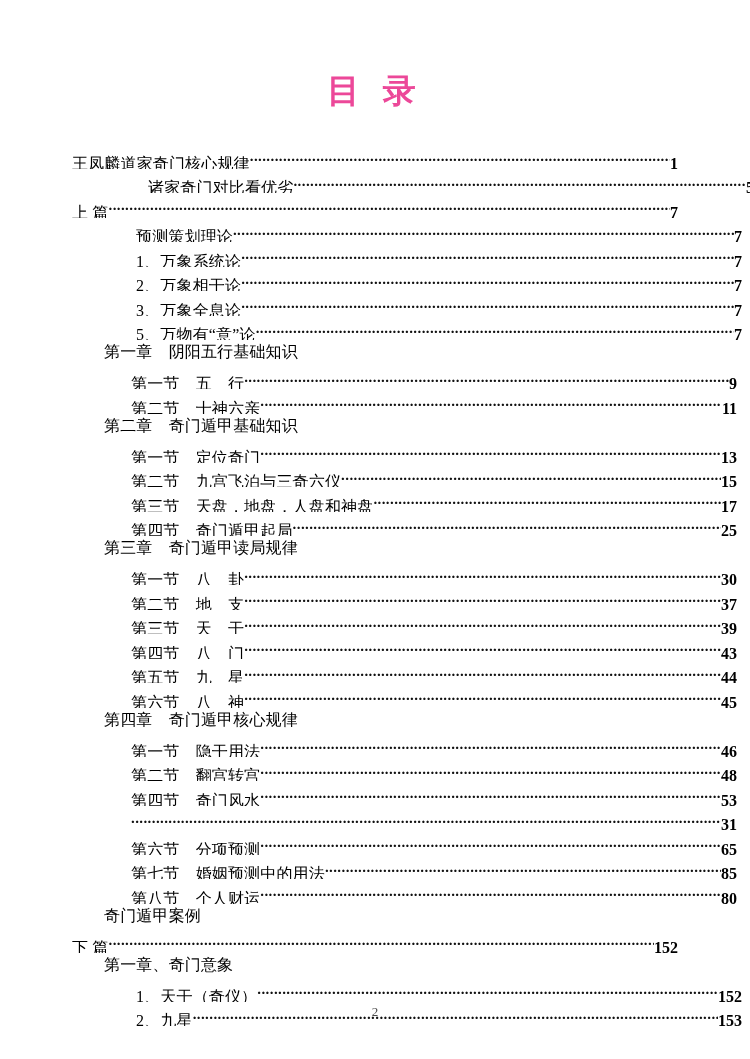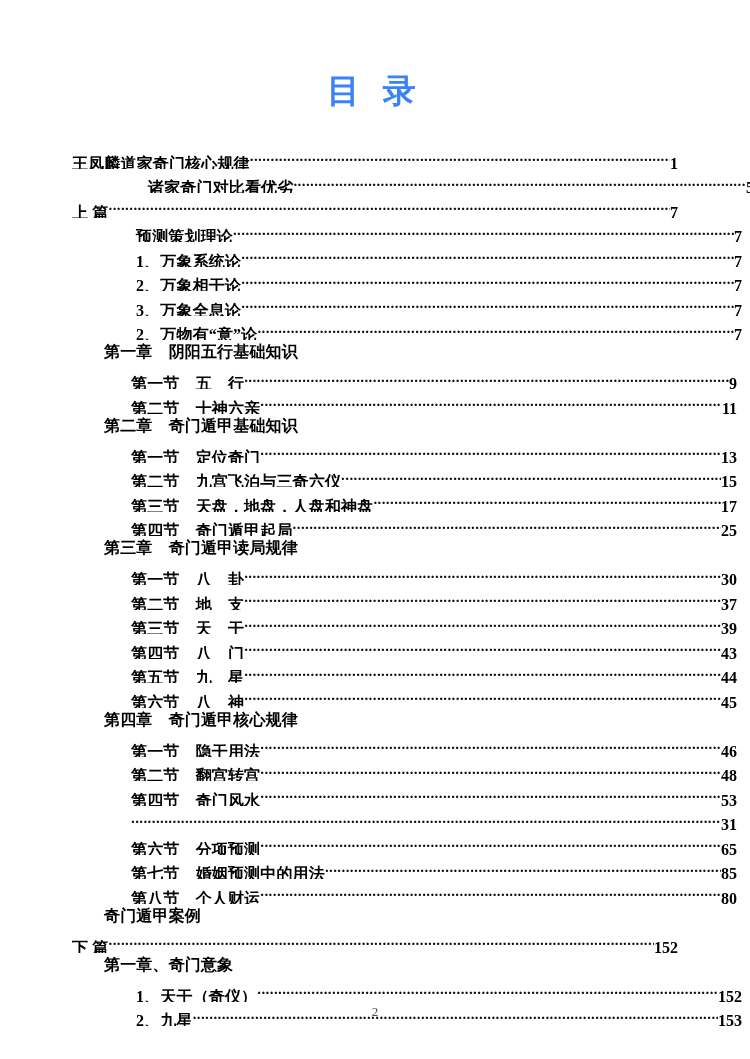--- a/index.html
+++ b/index.html
@@ -27,21 +27,21 @@
     position: absolute;
     top: 74px;
     left: 0;
     width: 750px;
     text-align: center;
     font-family: "Liberation Serif", "DejaVu Serif", serif;
     font-size: 33px;
     font-weight: bold;
     letter-spacing: 0.22em;
     line-height: 1.05;
-    color: #3b82f6;
+    color: #ec4899;
   }
 
   
   .toc-list {
     position: absolute;
     top: 144px;
     left: 72px;
     width: 606px;
   }
 
@@ -51,21 +51,21 @@
     width: 100%;
     height: 24.5px;
     font-size: 16px;
     line-height: 24.5px;
     white-space: nowrap;
     overflow: hidden;
   }
 
   .toc-label {
     flex: 0 0 auto;
-    font-weight: bold;
+    font-weight: normal;
     letter-spacing: 0.01em;
   }
 
   .toc-dots {
     flex: 1 1 auto;
     overflow: hidden;
     min-width: 4px;
     position: relative;
     height: 24.5px;
   }
@@ -93,21 +93,21 @@
   }
 
   
   .lvl-0 { padding-left: 0px; }
   .lvl-1 { padding-left: 32px; flex-direction: column; }
   .lvl-2 { padding-left: 59px; }
   .lvl-3 { padding-left: 64px; }
   .lvl-hang { padding-left: 76px; }
 
   
-  .toc-entry.lvl-hang .toc-label { font-weight: bold; text-align: center; }
+  .toc-entry.lvl-hang .toc-label { font-weight: normal; text-align: center; }
 
   
   .page-number {
     position: absolute;
     top: 1004px;
     left: 0;
     width: 750px;
     text-align: center;
     font-size: 13px;
     font-family: "Liberation Serif", "DejaVu Serif", serif;
@@ -151,21 +151,21 @@
         <span class="toc-label">2、万象相干论</span>
         <span class="toc-dots"></span>
         <span class="toc-page">7</span>
       </div>
       <div class="toc-entry lvl-3">
         <span class="toc-label">3、万象全息论</span>
         <span class="toc-dots"></span>
         <span class="toc-page">7</span>
       </div>
       <div class="toc-entry lvl-3">
-        <span class="toc-label">2、万物有“意”论</span>
+        <span class="toc-label">5、万物有“意”论</span>
         <span class="toc-dots"></span>
         <span class="toc-page">7</span>
       </div>
       <div class="toc-entry lvl-1">
         <span class="toc-label">第一章　阴阳五行基础知识</span>
         <span class="toc-dots"></span>
         <span class="toc-page">9</span>
       </div>
       <div class="toc-entry lvl-2">
         <span class="toc-label">第一节　五　行</span>

